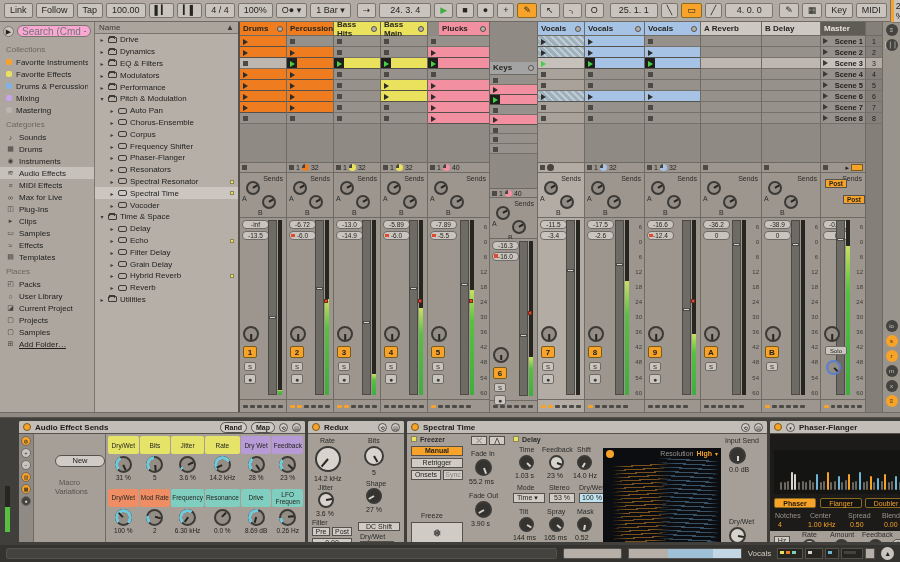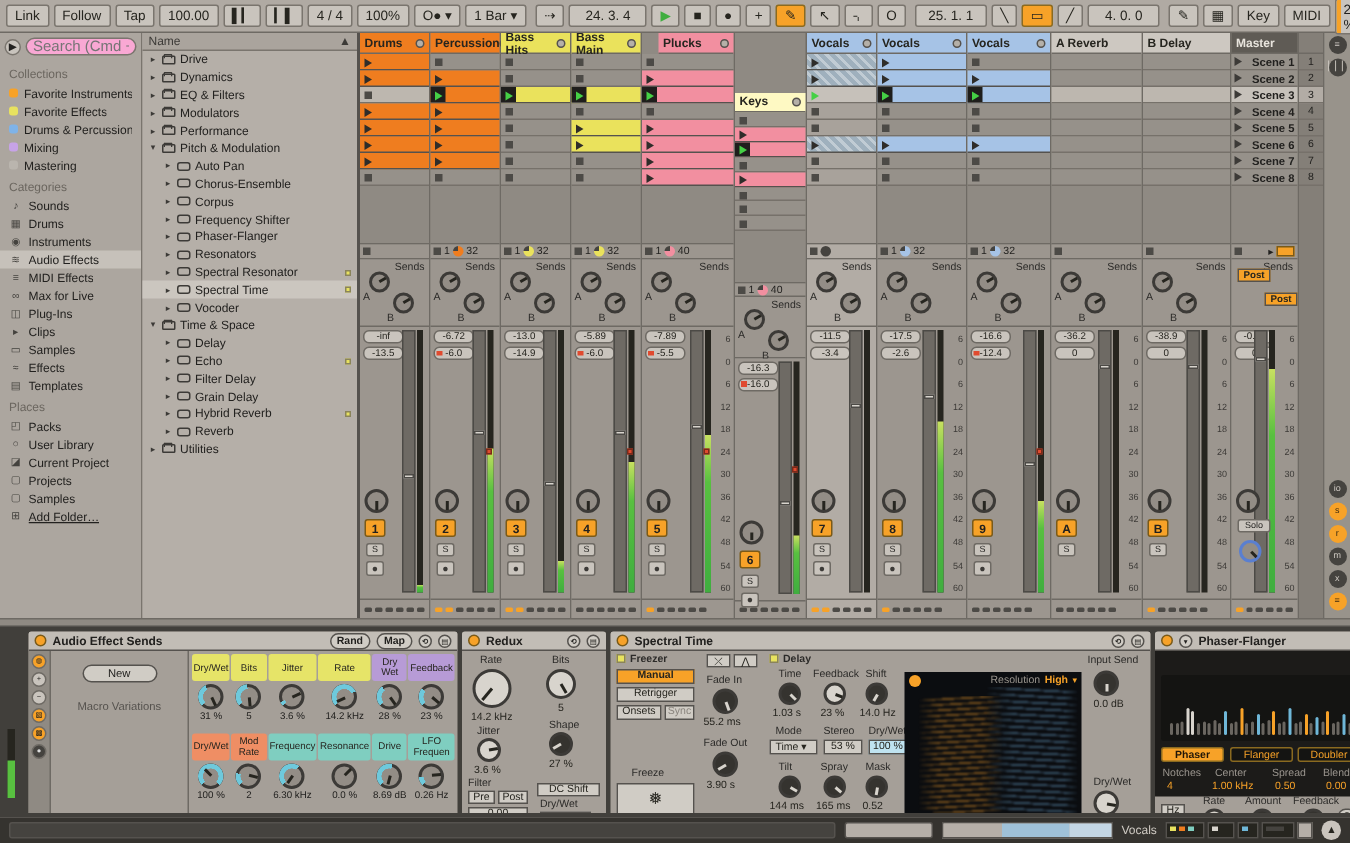--- a/index.html
+++ b/index.html
@@ -105,21 +105,21 @@
   .led{width:8px;height:8px;border-radius:50%;background:#f7a228;border:1px solid #7a5a18;flex:none;}
   .dtitle .flex{flex:1;}
   .mini-circ{width:9px;height:9px;border-radius:50%;border:1px solid #55524e;background:#d0ccc5;font-size:5px;text-align:center;line-height:8px;flex:none;}
   .pill{background:#d0ccc5;border:1px solid #55524e;border-radius:6px;font-size:7px;padding:0 4px;line-height:9px;}
   .dbody{flex:1;display:flex;position:relative;}
   
   #rackstrip{width:15px;background:#8f8a83;border-right:1px solid #6e6a64;display:flex;flex-direction:column;align-items:center;gap:2px;padding-top:2px;}
   .rackbtn{width:10px;height:10px;border-radius:50%;background:#c9c4bd;border:1px solid #6e6a64;font-size:5px;line-height:9px;text-align:center;}
   .rackbtn.or{background:#f7a228;}
   .rackbtn.dk{background:#45433f;color:#ddd;}
-  #variations{width:92px;border-right:1px solid #6e6a64;padding:9px;font-size:7.5px;display:flex;flex-direction:column;}
+  #variations{width:72px;border-right:1px solid #6e6a64;padding:21px;font-size:7.5px;display:flex;flex-direction:column;}
   #newbtn{width:50px;margin:0 auto 3px auto;text-align:center;background:#d0ccc5;border:1px solid #55524e;border-radius:7px;font-size:7.5px;line-height:10px;}
   .varrow{display:flex;align-items:center;gap:3px;background:#b5afa8;border:1px solid #6e6a64;border-radius:2px;margin-bottom:2px;height:13px;padding:0 3px;}
   .varrow .cam{width:7px;height:7px;border-radius:50%;border:1px solid #44423e;font-size:5px;line-height:6px;text-align:center;flex:none;}
   .varrow b{flex:1;font-weight:normal;}
   .varrow .vtri{width:0;height:0;border-left:5px solid #2f2d2a;border-top:3px solid transparent;border-bottom:3px solid transparent;}
   #varcaption{text-align:center;color:#55524e;margin-top:8px;font-size:7.5px;}
   #macros{flex:1;display:grid;grid-template-columns:repeat(6,1fr);grid-auto-rows:1fr;gap:1px;padding:2px;}
   .macro{display:flex;flex-direction:column;align-items:center;font-size:6.5px;}
   .mlabel{width:100%;height:18px;border-radius:2px;color:#26251f;display:flex;align-items:center;justify-content:center;text-align:center;line-height:7px;padding:1px;margin-bottom:2px;}
   .macro .knob{width:17px;height:17px;}
@@ -808,21 +808,21 @@
           <div class="dashrow">
             <span class="dash on"></span>
             <span class="dash"></span>
             <span class="dash"></span>
             <span class="dash"></span>
             <span class="dash"></span>
             <span class="dash"></span>
           </div>
         </div>
         <div class="tcol" style="width: 48px;">
-          <div class="thead" style="background: #fef9c3; margin-top: 40px;">
+          <div class="thead" style="background: #a3a3a3; margin-top: 40px;">
             <span>Keys</span>
             <span class="meter-dot"></span>
           </div>
           <div class="clipcell">
             <span class="stopsq"></span>
           </div>
           <div class="clipcell clip" style="background: rgb(242, 143, 160);">
             <span class="tri"></span>
           </div>
           <div class="clipcell rowsel clip" style="background: rgb(242, 143, 160);">

